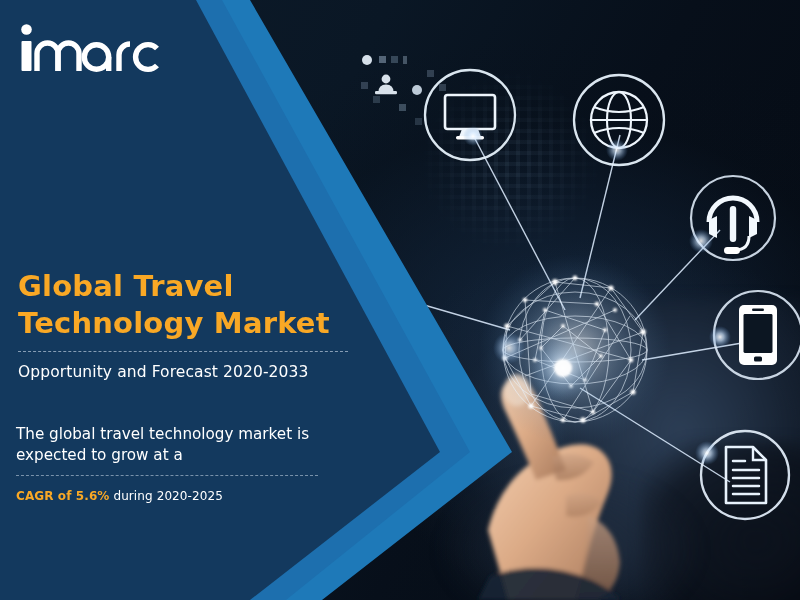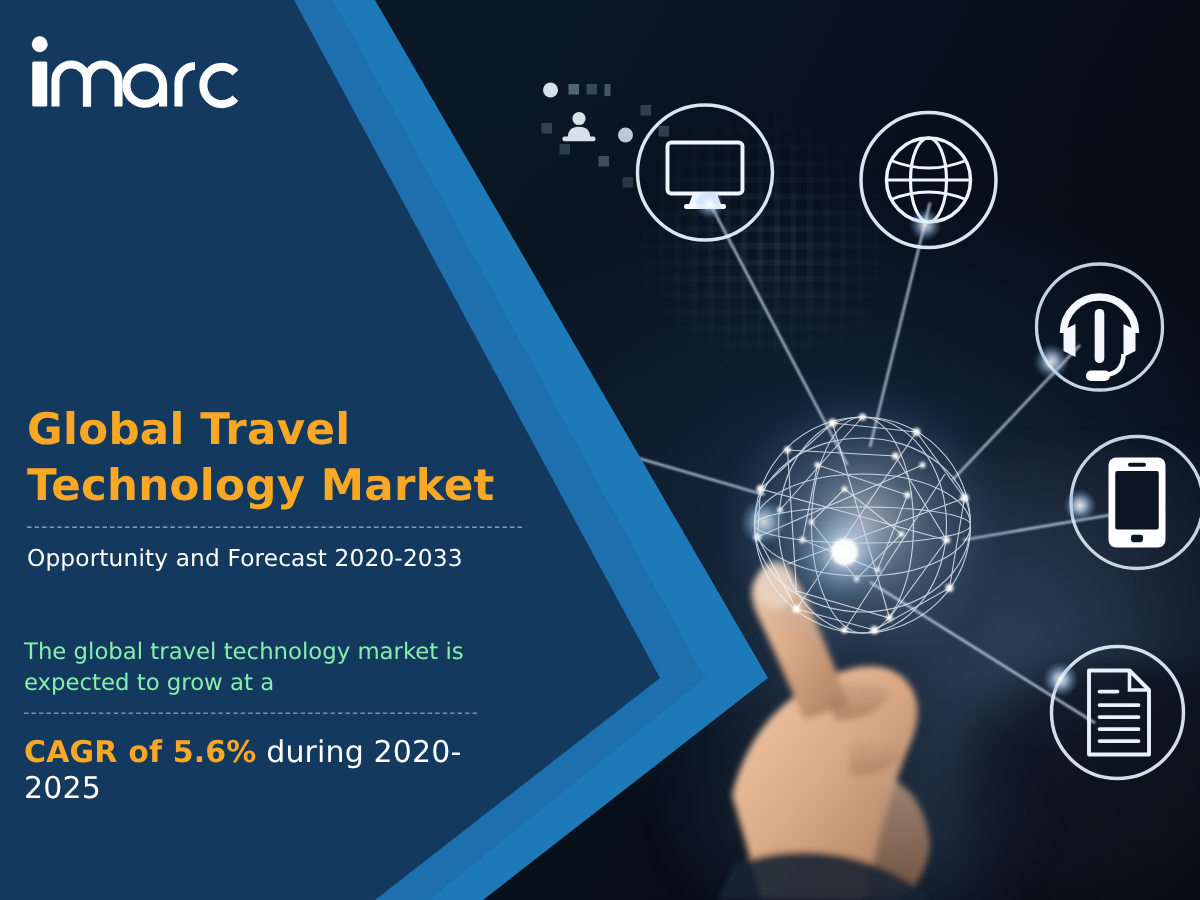--- a/index.html
+++ b/index.html
@@ -101,35 +101,35 @@
   .subtitle {
     color: #ffffff;
     font-size: 15.5px;
     font-weight: normal;
     margin: 11px 0 0 0;
     letter-spacing: 0.1px;
   }
 
   .callout-block { position: absolute; left: 16px; top: 424px; width: 340px; }
   .callout-lead {
-    color: #86efac;
+    color: #ffffff;
     font-size: 15.2px;
     line-height: 1.38;
     margin: 0;
     max-width: 316px;
   }
   .callout-divider {
     height: 0;
     border-top: 1px dashed rgba(205,220,235,0.55);
     width: 302px;
     margin: 9px 0 0 0;
   }
   .callout-stat {
     margin: 13px 0 0 0;
-    font-size: 20px;
+    font-size: 12px;
     color: #ffffff;
     letter-spacing: 0.1px;
   }
   .callout-stat .hl {
     color: #f9a825;
     font-weight: bold;
   }
 </style>
 </head>
 <body>

